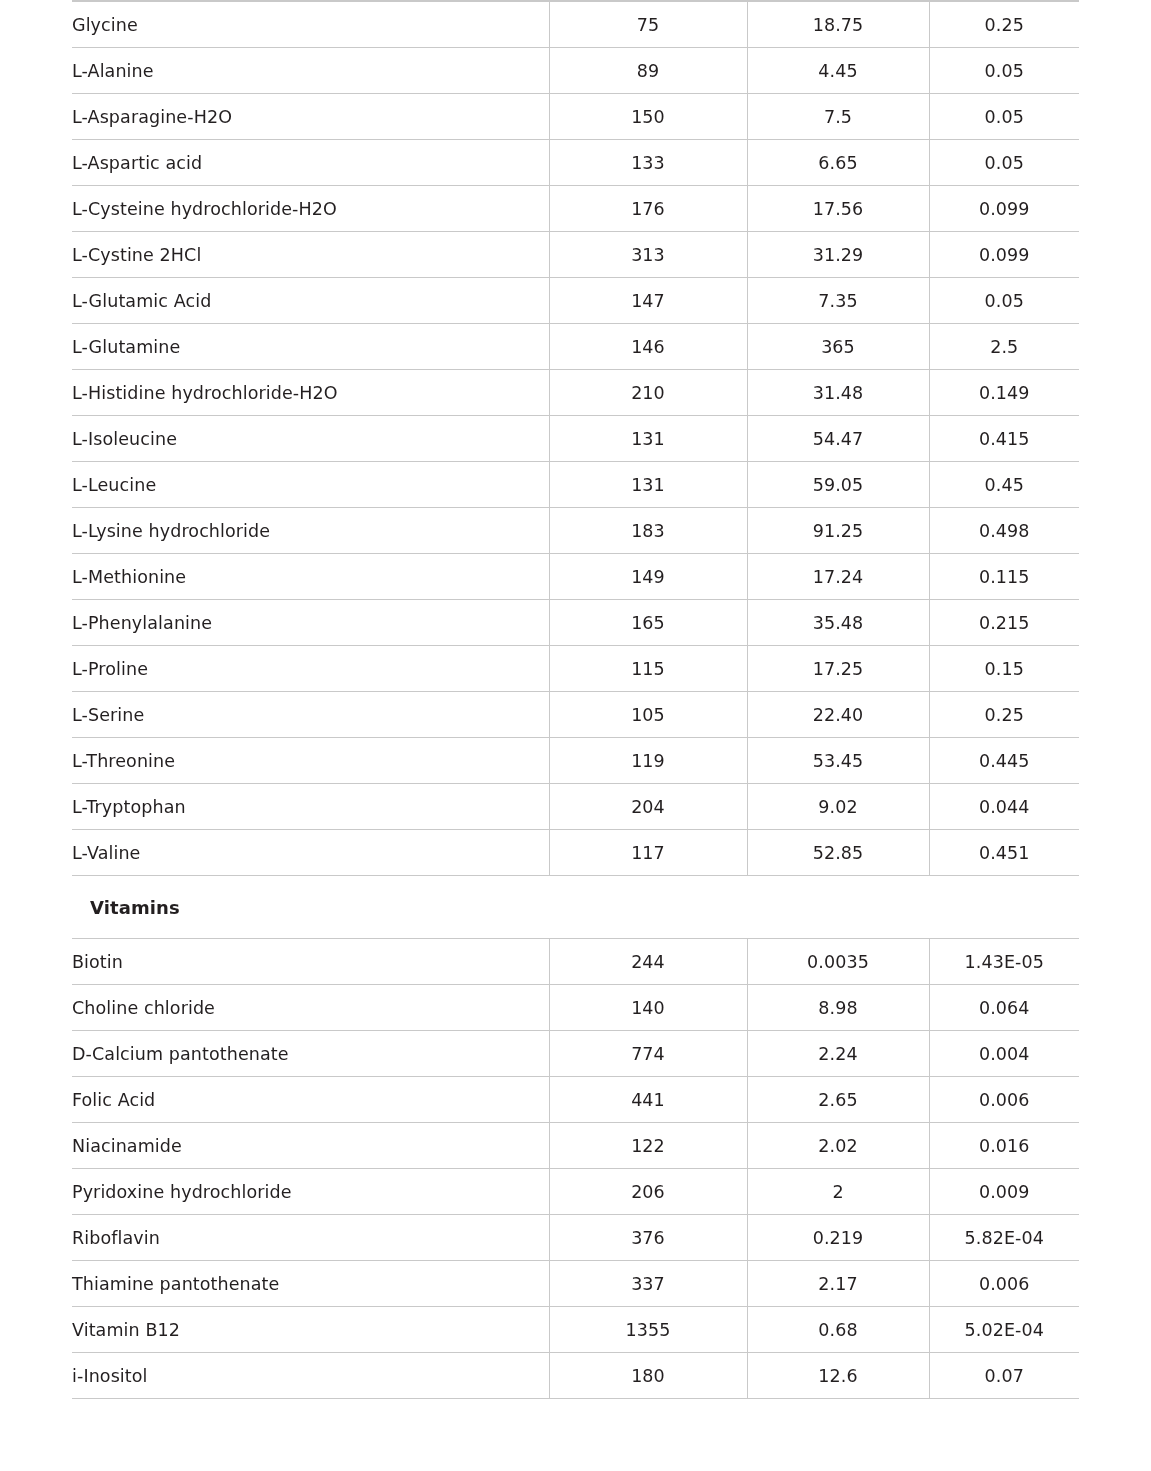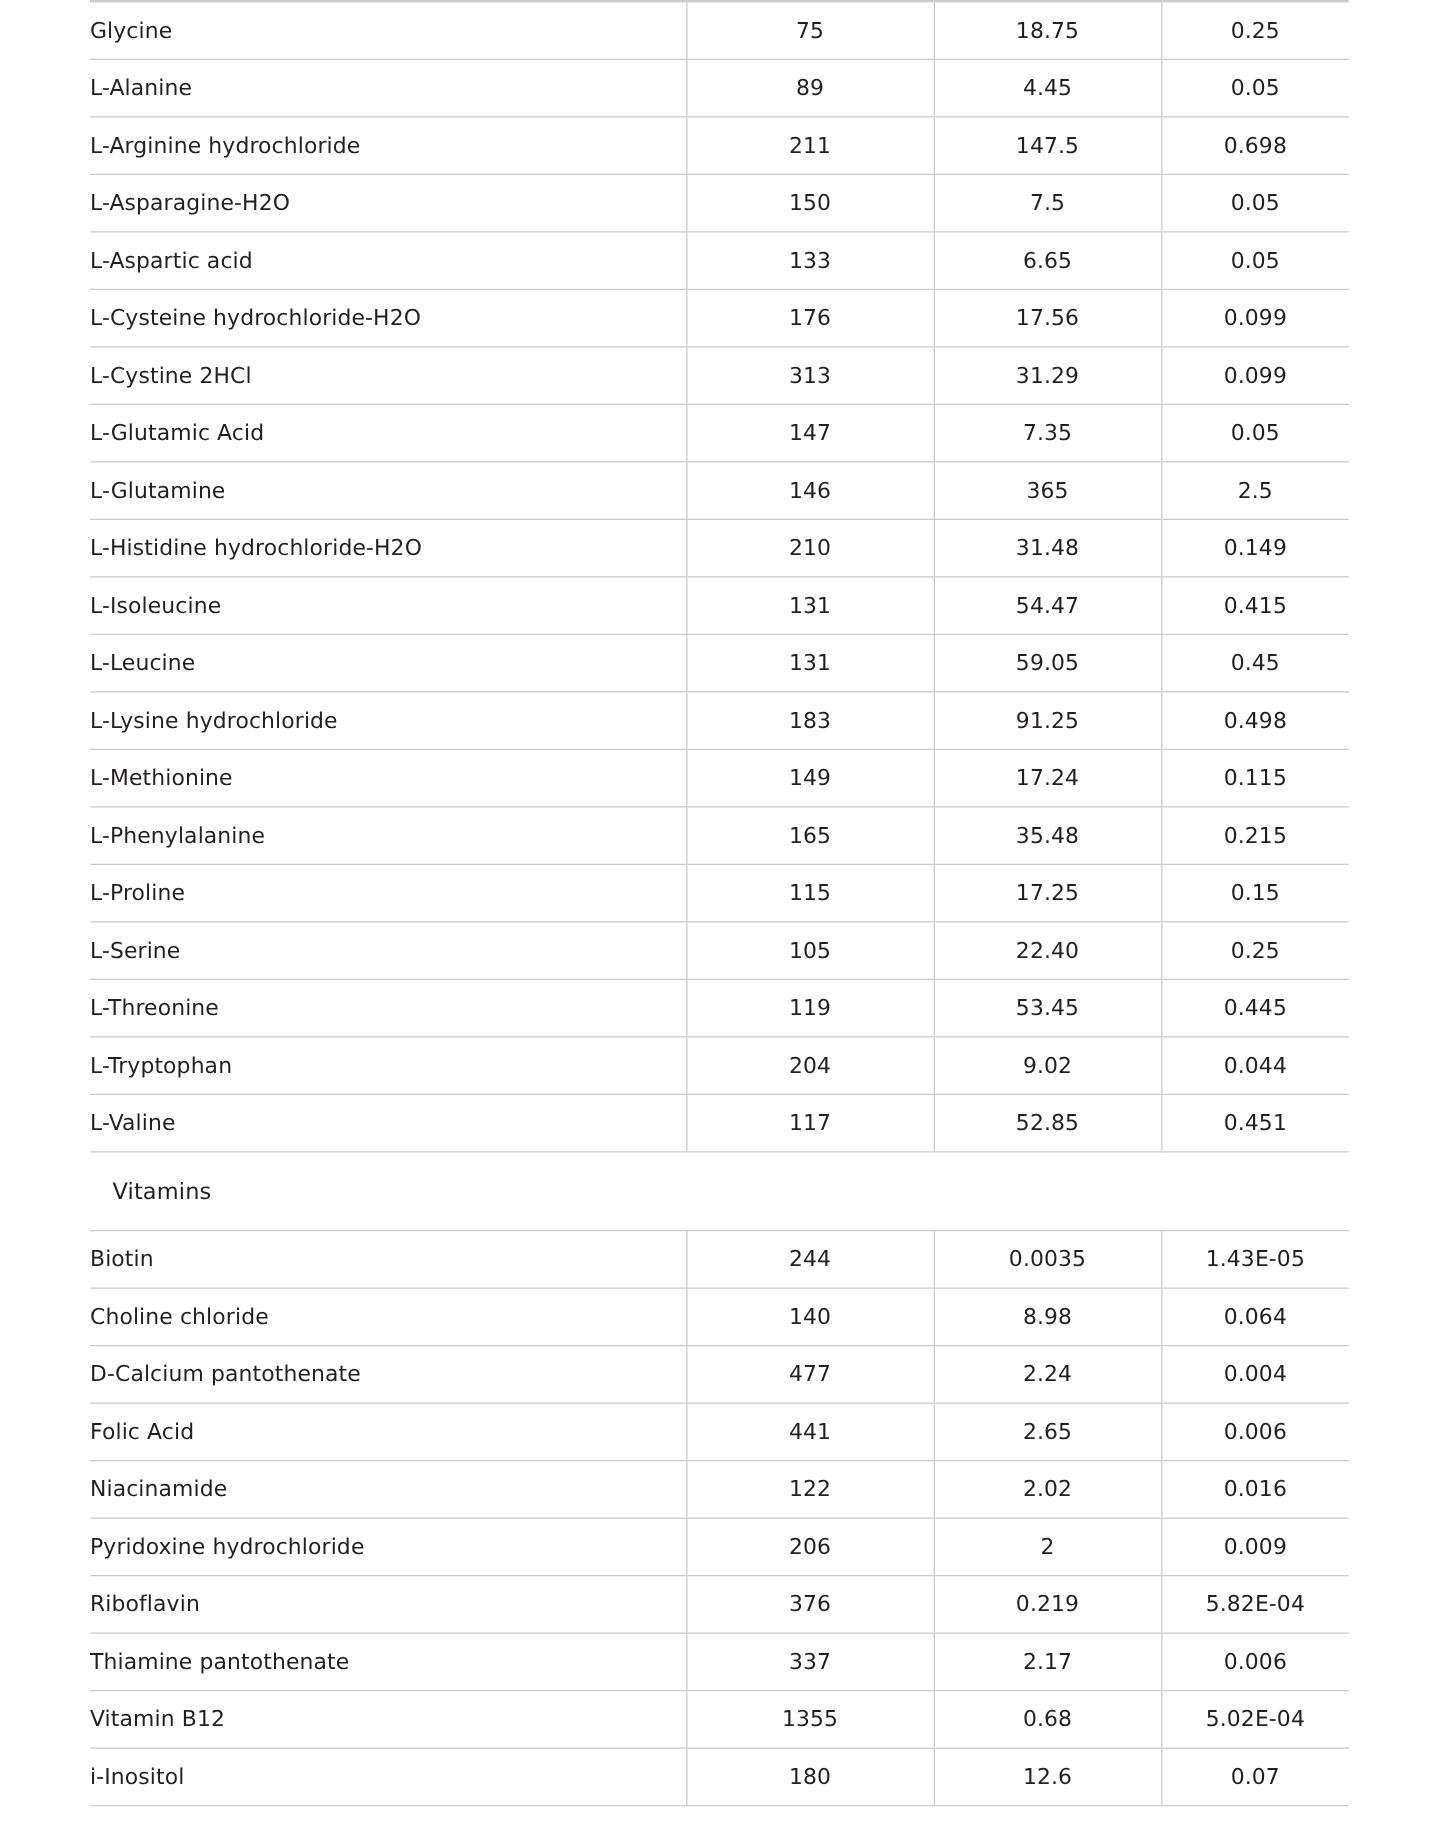--- a/index.html
+++ b/index.html
@@ -51,21 +51,21 @@
   td.num {
     text-align: center;
     border-left: 1px solid #c9c9c9;
   }
   
   table.composition tr.data td.name { border-right: 1px solid #c9c9c9; }
 
   tr.section td {
     border-left: none;
     border-right: none;
-    font-weight: 400;
+    font-weight: 700;
     font-size: 18px;
     padding-left: 18px;
     height: 62px;
   }
   .top-edge {
     width: 1007px;
     border-top: 1px solid #c9c9c9;
     height: 0;
     margin: 0;
   }
@@ -89,26 +89,20 @@
           <td class="num">18.75</td>
           <td class="num">0.25</td>
         </tr>
         <tr class="data">
           <td class="name">L-Alanine</td>
           <td class="num">89</td>
           <td class="num">4.45</td>
           <td class="num">0.05</td>
         </tr>
         <tr class="data">
-          <td class="name">L-Arginine hydrochloride</td>
-          <td class="num">211</td>
-          <td class="num">147.5</td>
-          <td class="num">0.698</td>
-        </tr>
-        <tr class="data">
           <td class="name">L-Asparagine-H2O</td>
           <td class="num">150</td>
           <td class="num">7.5</td>
           <td class="num">0.05</td>
         </tr>
         <tr class="data">
           <td class="name">L-Aspartic acid</td>
           <td class="num">133</td>
           <td class="num">6.65</td>
           <td class="num">0.05</td>
@@ -213,21 +207,21 @@
           <td class="num">1.43E-05</td>
         </tr>
         <tr class="data">
           <td class="name">Choline chloride</td>
           <td class="num">140</td>
           <td class="num">8.98</td>
           <td class="num">0.064</td>
         </tr>
         <tr class="data">
           <td class="name">D-Calcium pantothenate</td>
-          <td class="num">477</td>
+          <td class="num">774</td>
           <td class="num">2.24</td>
           <td class="num">0.004</td>
         </tr>
         <tr class="data">
           <td class="name">Folic Acid</td>
           <td class="num">441</td>
           <td class="num">2.65</td>
           <td class="num">0.006</td>
         </tr>
         <tr class="data">

